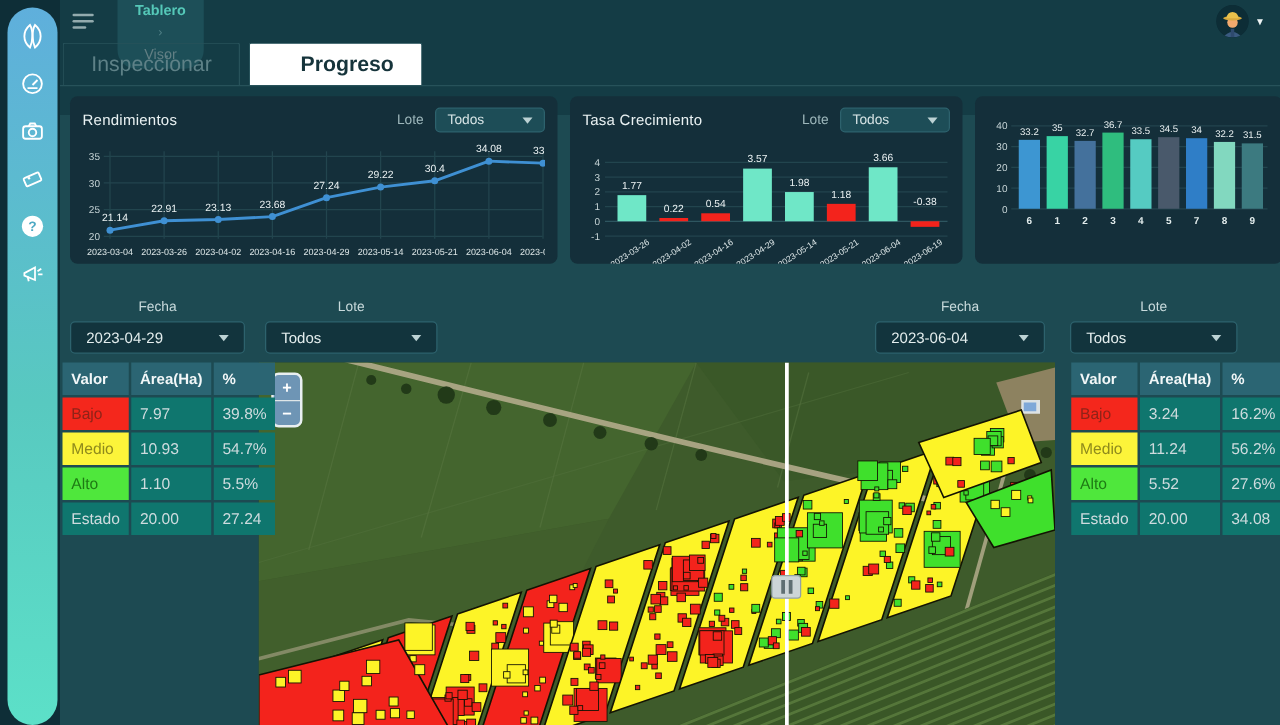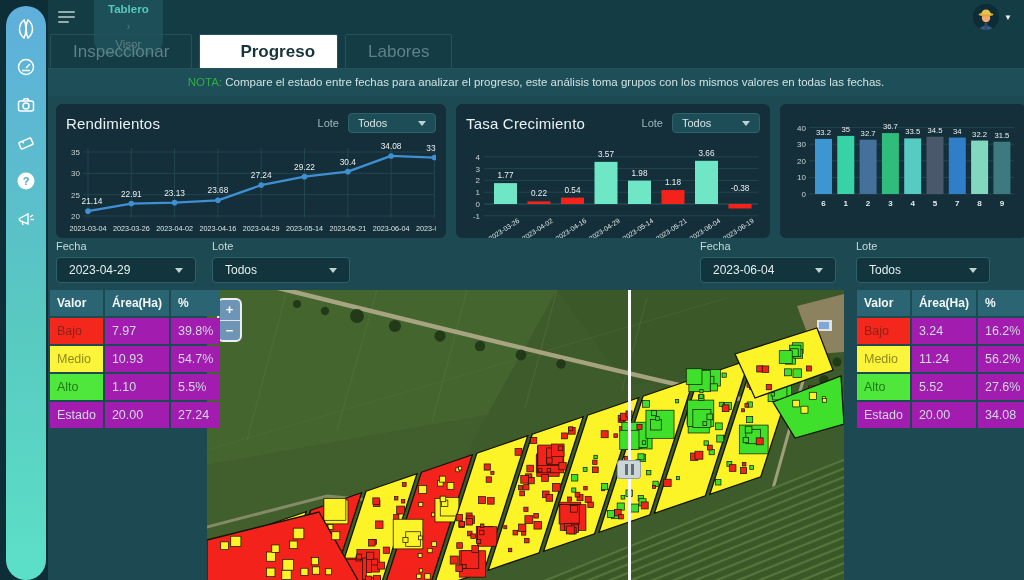--- a/index.html
+++ b/index.html
@@ -49,48 +49,48 @@
   }
   .tab.active { background:#ffffff; color:#16343b; font-weight:bold;padding-left:40px; }
   
   .nota { position:relative; background:#1e4f58; color:#cfe2e3; font-size:11.5px; text-align:center; padding:7px 0 8px; z-index:1; }
   .nota b { color:#2fae47; font-weight:normal; }
   
   .charts { position:relative; display:flex; gap:10px; padding:8px 8px 0 8px; z-index:1; }
   .panel { background:#142f3a; border-radius:6px; padding:6px 10px 2px; height:134px; }
   .p1 { width:390px; } .p2 { width:314px;text-align:right; } .p3 { width:246px; }
   .panel-head { display:flex; align-items:center; height:26px; }
-  .panel-title { font-size:15px; color:#eaf2f3; letter-spacing:.2px; }
+  .panel-title { font-size:12px; color:#eaf2f3; letter-spacing:.2px; }
   .panel-ctrl { margin-left:auto; display:flex; align-items:center; gap:9px; }
   .ctrl-label { font-size:11px; color:#9db7bb; }
   .select-sm {
     background:#1d4d57; border:1px solid #2d626d; border-radius:4px; color:#d6e4e5;
     font-size:11px; padding:3px 9px; min-width:88px; display:flex; align-items:center;
     justify-content:space-between; gap:10px; cursor:pointer;
   }
   .select-sm.wide { min-width:128px; justify-content:center; gap:22px; }
   .chv { width:0; height:0; border-left:4px solid transparent; border-right:4px solid transparent; border-top:5px solid #bcd2d4; }
   
-  .fblock { position:absolute; z-index:2; }
+  .fblock { position:absolute; z-index:2;text-align:center; }
   .fb1 { left:8px;  top:240px; } .fb2 { left:164px; top:240px; }
   .fb3 { left:652px; top:240px; } .fb4 { left:808px; top:240px; }
   .flabel { font-size:11px; color:#c8dadc; }
   .select-big {
     margin-top:5px; background:#12343d; border:1px solid #2d626d; border-radius:4px;
     color:#e4eeee; font-size:12px; padding:5px 12px; display:flex; align-items:center;
     justify-content:space-between; cursor:pointer;
   }
   .fb1 .select-big { width:140px; } .fb2 .select-big { width:138px; }
   .fb3 .select-big { width:136px; } .fb4 .select-big { width:134px; }
   
   .tbl { position:absolute; z-index:2; top:288px; }
   .tbl-left { left:0; } .tbl-right { left:807px; }
   table { border-collapse:separate; border-spacing:2px; }
   th { background:#2b6573; color:#f2f7f8; font-size:12px; font-weight:bold; padding:6px 7px; text-align:left; }
-  td { background:#a21caf; color:#cedbde; font-size:12.5px; padding:6px 7px; }
+  td { background:#0f766e; color:#cedbde; font-size:12.5px; padding:6px 7px; }
   .tbl .c0 { width:47px; } .tbl .c1 { width:58px; } .tbl .c2 { width:45px; }
   
   .map { position:absolute; left:159px; top:290px; width:637px; height:290px; overflow:hidden; background:#3e5b2b; z-index:1; cursor:grab; }
   .map svg.base { position:absolute; left:0; top:0; }
   .zoomctl { position:absolute; left:10px; top:8px; width:25px; border:2px solid #e9eff1; border-radius:6px; overflow:hidden; background:#6e95b5; z-index:4; }
   .zbtn { width:100%; height:20px; color:#fff; font-weight:bold; text-align:center; line-height:19px; font-size:13px; cursor:pointer; }
   .zbtn + .zbtn { border-top:1px solid #dfe6e8; }
   .divider { position:absolute; left:421px; top:0; width:3px; height:100%; background:#ffffff; z-index:3; }
   .div-handle {
     position:absolute; left:410px; top:170px; width:24px; height:19px;
@@ -177,26 +177,22 @@
           <rect x="11.6" y="19" width="2.8" height="7" fill="#2e4a6e"></rect>
         </svg>
       </div>
       <span class="caret">▼</span>
     </div>
   </div>
 
   <div class="tabs">
     <div class="tab">Inspeccionar</div>
     <div class="tab active">Progreso</div>
-    <div class="tab">Labores</div>
-  </div>
-
-  <div class="nota">
-    <b>NOTA:</b><span> Compare el estado entre fechas para analizar el progreso, este análisis toma grupos con los mismos valores en todas las fechas.</span>
-  </div>
+  </div>
+
 
   <div class="charts">
     <div class="panel p1">
       <div class="panel-head">
         <span class="panel-title">Rendimientos</span>
         <span class="panel-ctrl">
           <span class="ctrl-label">Lote</span>
           <span class="select-sm">
             <span>Todos</span>
             <span class="chv"></span>

